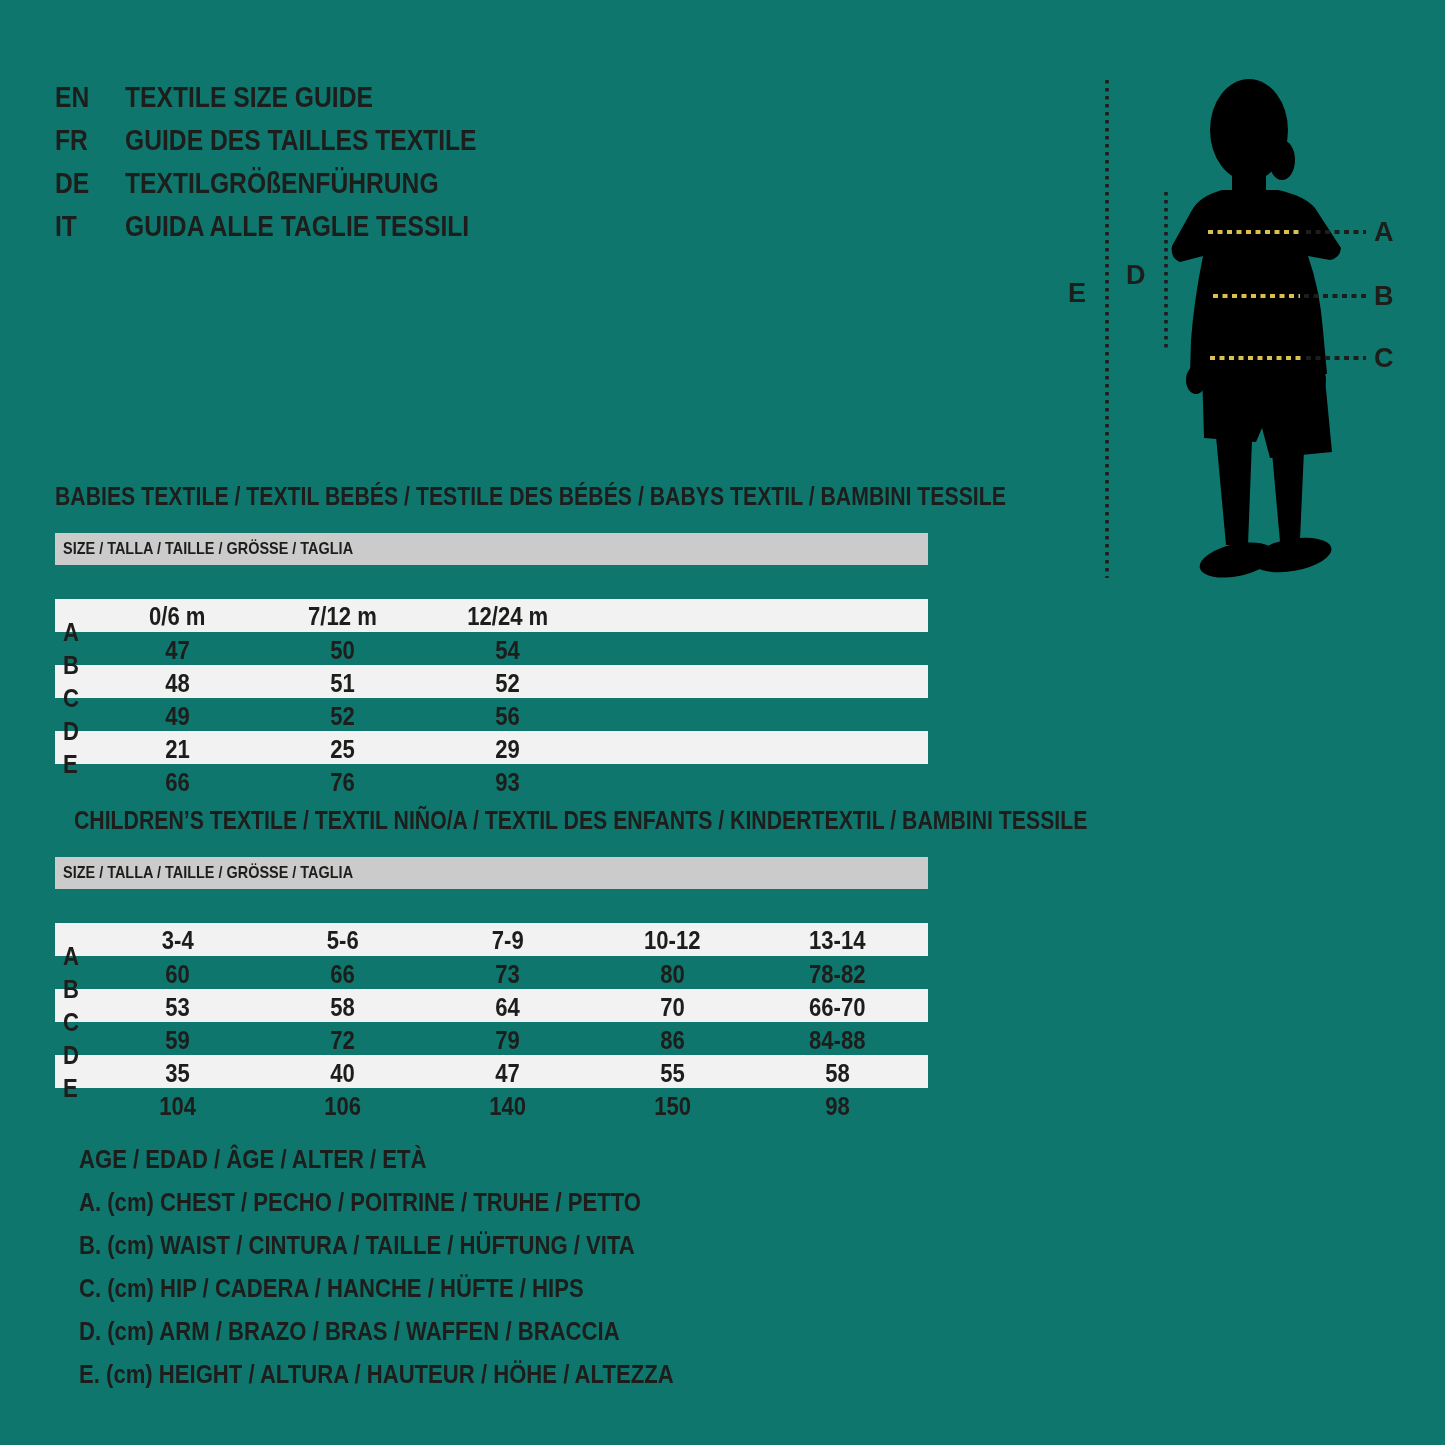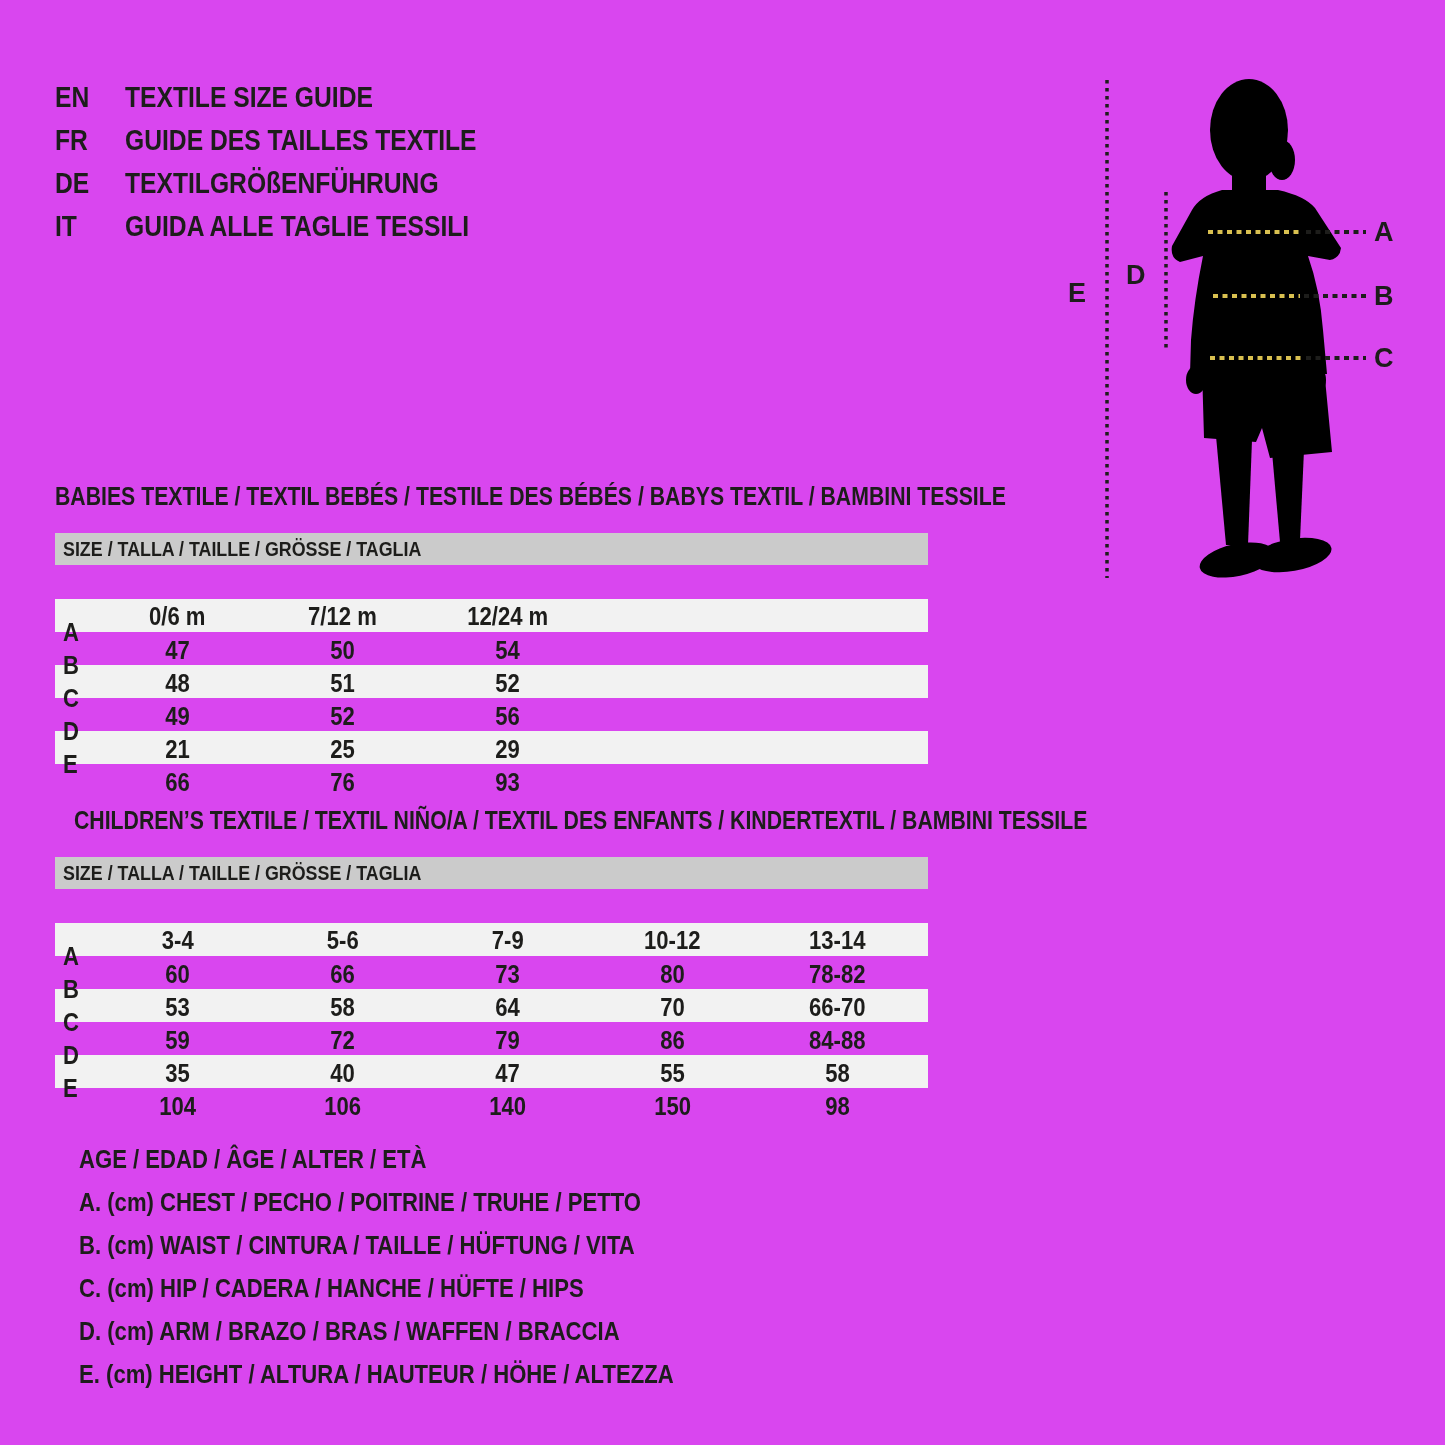--- a/index.html
+++ b/index.html
@@ -1,37 +1,37 @@
 <!DOCTYPE html>
 <html><head>
 <meta charset="utf-8">
 <style>
   html,body { margin:0; padding:0; background:#ffffff; }
   #page {
-    position:relative; width:1445px; height:1445px; background:#d946ef;
+    position:relative; width:1445px; height:1445px; background:#0f766e;
     font-family:"Liberation Sans", sans-serif; font-weight:700; color:#1d1d1b;
     overflow:hidden;
   }
   .cond-l { display:inline-block; transform:scaleX(0.85); transform-origin:0 50%; white-space:nowrap; }
   .cond-c { display:inline-block; transform:scaleX(0.85); transform-origin:center; white-space:nowrap; }
 
   
   #lang-block { position:absolute; left:55px; top:76px; }
   .lang-row { display:grid; grid-template-columns:70px auto; height:43px; align-items:center; font-size:29px; }
 
   
   .section-title { position:absolute; left:55px; font-size:25px; height:28px; line-height:28px; }
   #babies-title { top:482px; }
   #children-title { top:806px;margin-left:19px; }
 
   
   .size-table { position:absolute; left:55px; width:873px; font-size:26px; }
   #babies-table { top:533px; }
   #children-table { top:857px; }
-  .t-bar { height:32px; background:#cbcbcb; display:flex; align-items:center; padding-left:8px; box-sizing:border-box; font-size:21px; }
+  .t-bar { height:32px; background:#cbcbcb; display:flex; align-items:center; padding-left:8px; box-sizing:border-box; font-size:17px; }
   .t-colhead { display:grid; height:34px; align-items:center; }
   .t-row { display:grid; height:33px; align-items:center; }
   .t-row.stripe { background:#f2f2f2; }
   .grid-3 { grid-template-columns:40px 165px 165px 165px; }
   .grid-5 { grid-template-columns:40px 165px 165px 165px 165px 165px; }
   .cell { text-align:center;margin-top:36px; }
   .rowlabel { text-align:left; padding-left:8px; }
 
   
   #legend { position:absolute; left:51px; top:1138px; font-size:26px;margin-left:28px; }

